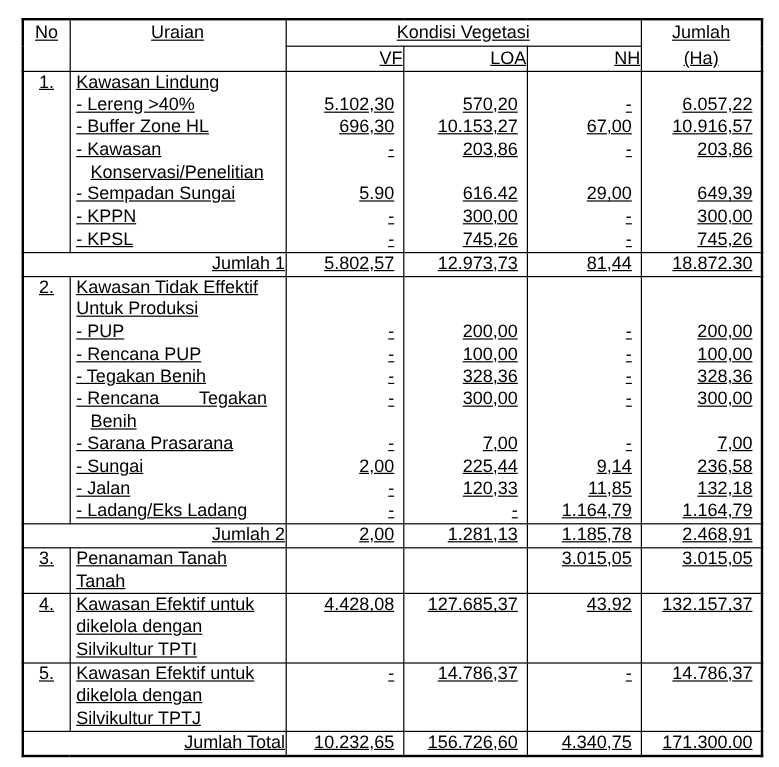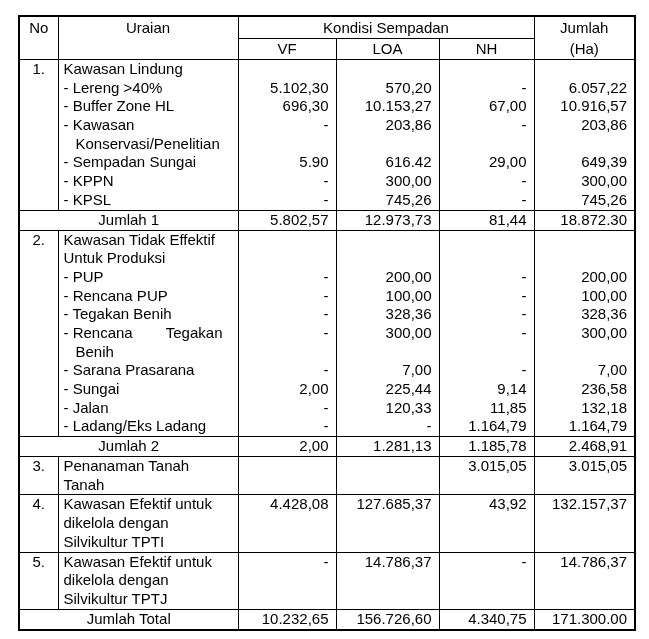--- a/index.html
+++ b/index.html
@@ -16,53 +16,54 @@
     table-layout:fixed;
     width:616px;
     font-size:15px;
   }
   th,td{
     border:1px solid #000;
     padding:0;
     vertical-align:top;
     font-weight:normal;
     overflow:hidden;
+    text-decoration:underline;
   }
   thead th{text-align:center;}
   tr.head1 th{height:21px;line-height:21px;}
-  tr.head2 th{height:20px;line-height:20px;}
+  tr.head2 th{height:20px;line-height:20px;text-align:right;}
   th.jumlah-head div{height:21px;line-height:21px;}
   .line{height:18.7px;line-height:18.7px;}
   td.uraian-cell .line{white-space:pre;padding-left:5px;}
   td.uraian-cell .line.indent{padding-left:17px;}
   td.no-cell{text-align:center;}
   td.no-cell .line{height:18.7px;line-height:18.7px;}
   td.num-cell .line{text-align:right;padding-right:7px;}
-  tr.total-row td{height:19px;line-height:18.5px;}
+  tr.total-row td{height:19px;line-height:18.5px;text-align:right;}
   td.total-label{text-align:center;}
   td.total-num{text-align:right;padding-right:7px;}
 </style>
 </head>
 <body>
 
 <div class="table-wrap">
   <table>
     <colgroup>
       <col style="width:39px">
       <col style="width:180px">
       <col style="width:98px">
       <col style="width:103px">
       <col style="width:95px">
       <col style="width:101px">
     </colgroup>
     <thead>
       <tr class="head1">
         <th rowspan="2">No</th>
         <th rowspan="2">Uraian</th>
-        <th colspan="3">Kondisi Sempadan</th>
+        <th colspan="3">Kondisi Vegetasi</th>
         <th rowspan="2" class="jumlah-head">
           <div>Jumlah</div>
           <div>(Ha)</div>
         </th>
       </tr>
       <tr class="head2">
         <th>VF</th>
         <th>LOA</th>
         <th>NH</th>
       </tr>

